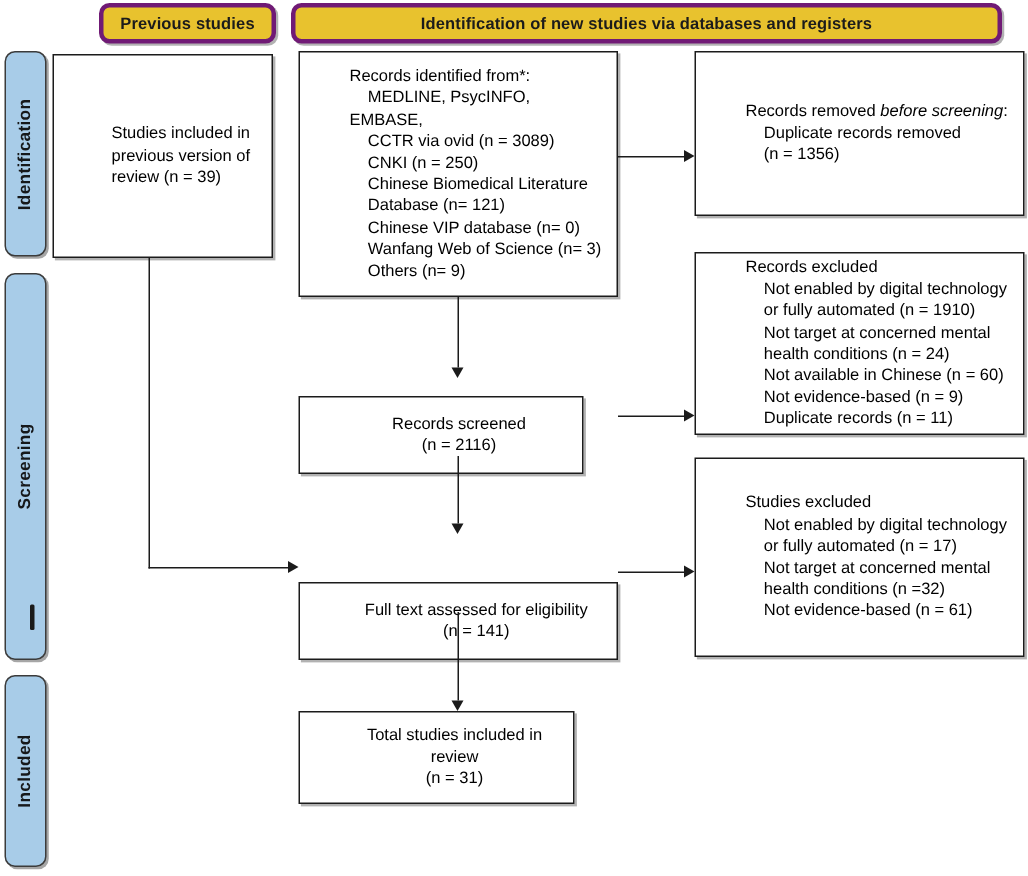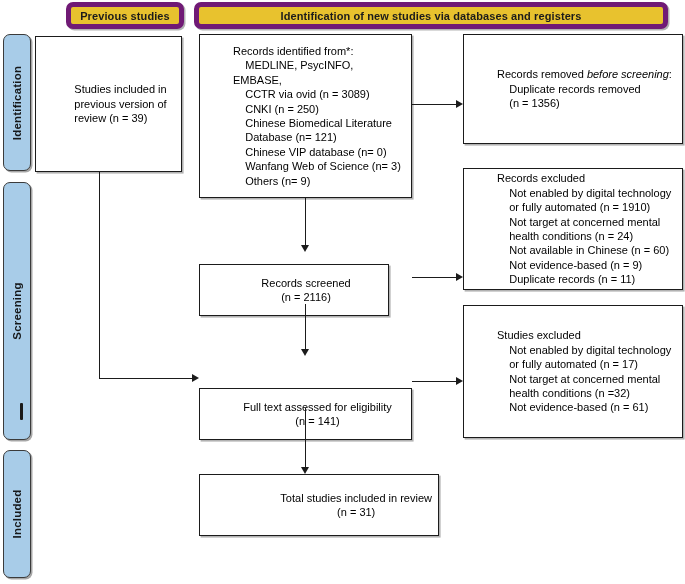--- a/index.html
+++ b/index.html
@@ -6,21 +6,21 @@
   body{
     width:685px;height:584px;position:relative;overflow:hidden;
     font-family:"Liberation Sans","DejaVu Sans",sans-serif;
     color:#000000;
   }
 
   
   .hdr{
     position:absolute;
     background:#e8c22e;
-    border:5px solid #701a75;
+    border:3px solid #701a75;
     border-radius:7px;
     box-shadow:1.5px 1.5px 0 rgba(0,0,0,.30);
     display:flex;align-items:center;justify-content:center;
     font-size:11px;font-weight:bold;color:#1b1b1b;
     letter-spacing:.1px;
     text-align:center;
     box-sizing:border-box;
   }
   #hdr-prev{left:66px;top:2px;width:118px;height:27px;}
   #hdr-new{left:194px;top:2px;width:474px;height:27px;}
@@ -62,21 +62,21 @@
   .box .txt{padding:0 9px;white-space:pre-wrap;}
   .box.center .txt{text-align:center;padding:0 6px;}
 
   #box-previous{left:35px;top:36px;width:147px;height:136px;align-items:center;}
   #box-identified{left:199px;top:34px;width:213px;height:164px;}
   #box-removed{left:463px;top:34px;width:220px;height:110px;}
   #box-screened{left:199px;top:264px;width:190px;height:52px;}
   #box-excluded-records{left:463px;top:168px;width:220px;height:122px;}
   #box-fulltext{left:199px;top:356px;width:213px;height:52px;margin-top:32px;}
   #box-excluded-studies{left:463px;top:305px;width:220px;height:133px;}
-  #box-total{left:199px;top:474px;width:240px;height:62px;align-items:flex-end;}
+  #box-total{left:199px;top:474px;width:184px;height:62px;}
 
   .ital{font-style:italic;}
 
   
   .ln{position:absolute;background:#1b1b1b;}
   .vl{width:1.4px;}
   .hl{height:1.4px;}
   .arrow-down{
     position:absolute;width:0;height:0;
     border-left:4.5px solid transparent;

